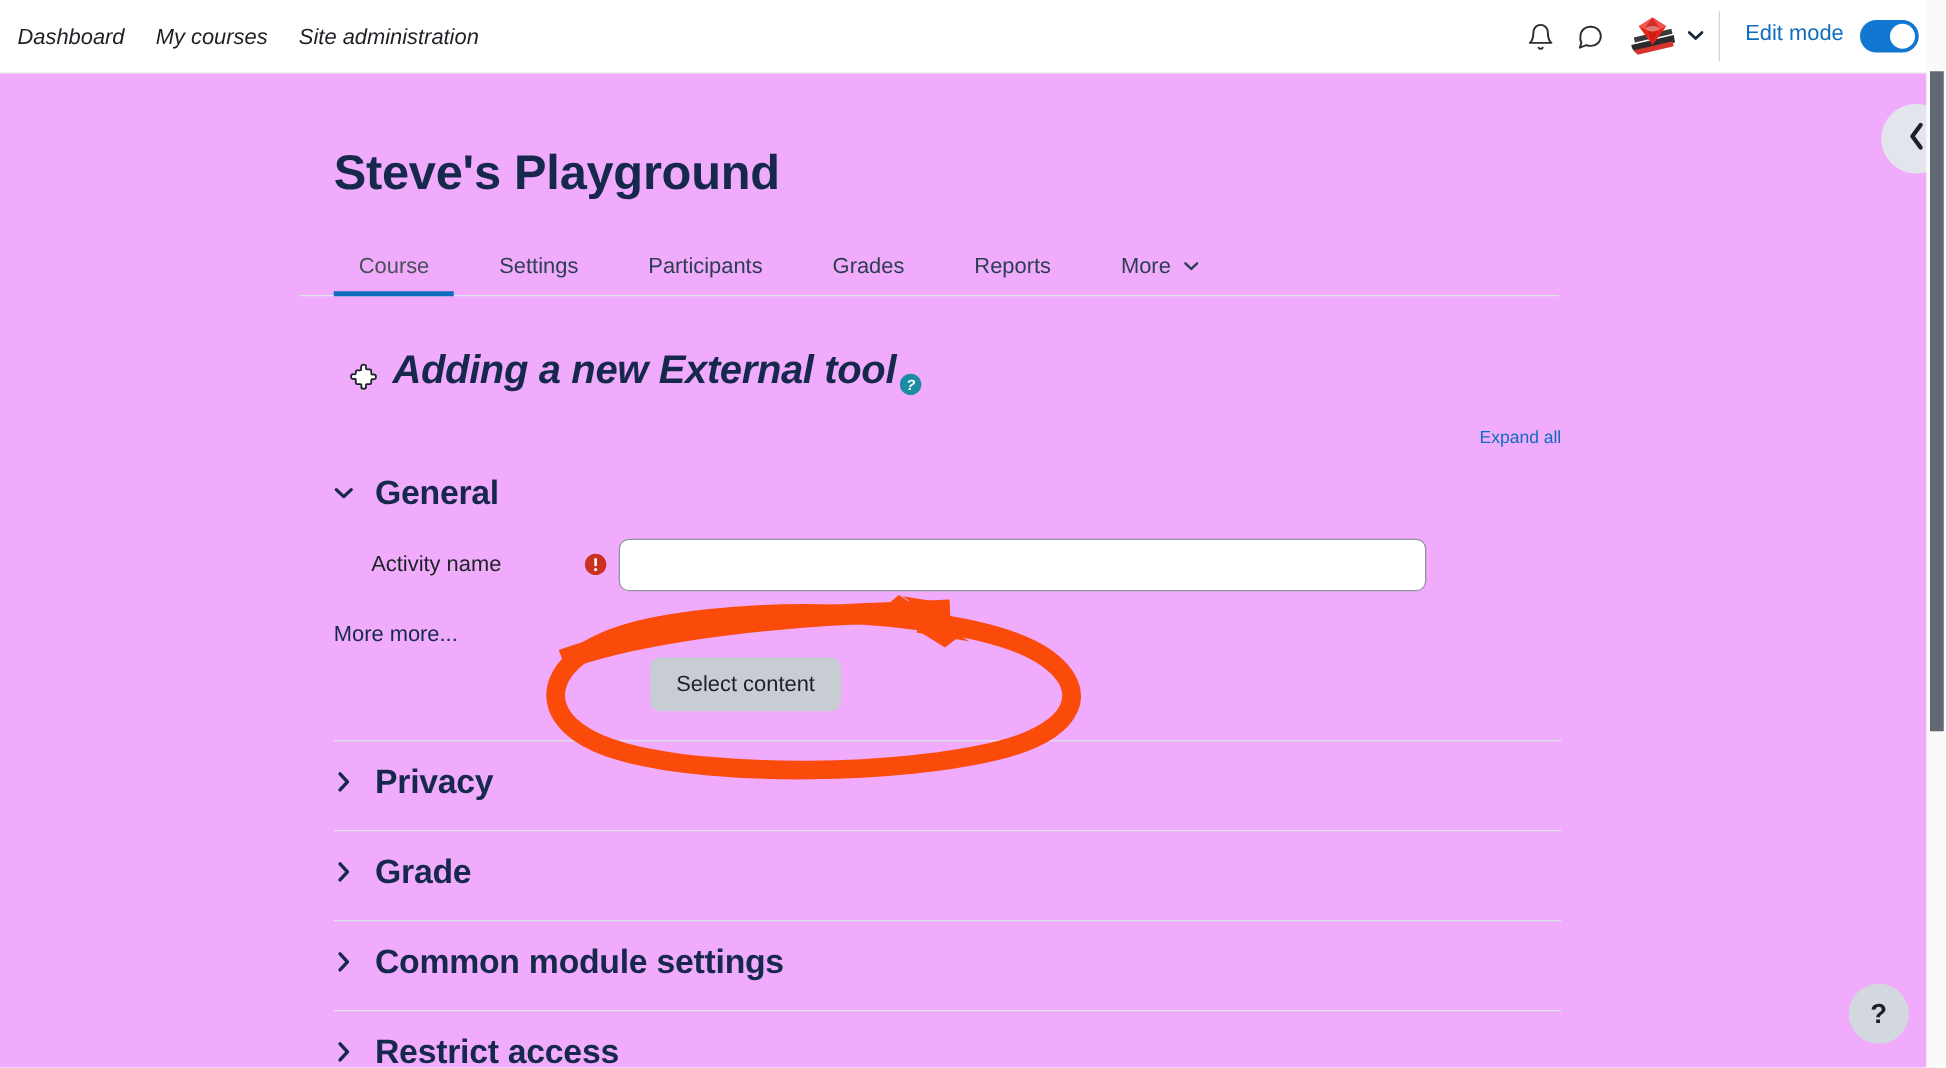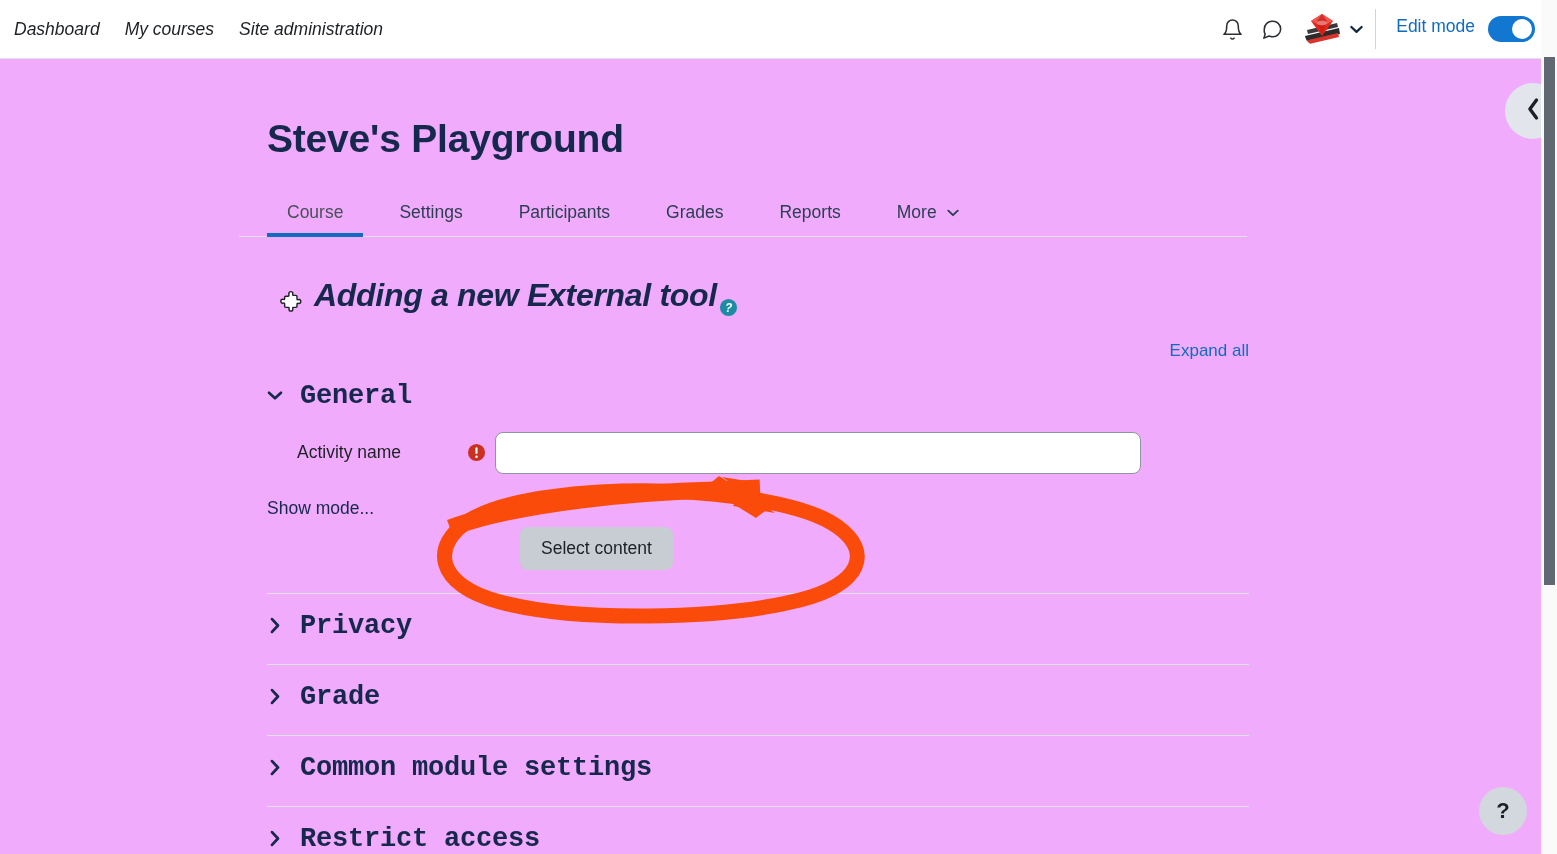--- a/index.html
+++ b/index.html
@@ -189,34 +189,33 @@
     cursor: pointer;
   }
 
   
   #expand-all-row {
     text-align: right;
     width: 982px;
     padding-top: 15px;
   }
   #expand-all {
-    font-size: 17px;
+    font-size: 14px;
     color: #0f6cbf;
     text-decoration: none;
     cursor: pointer;
   }
 
   
   .section-header {
     display: flex;
     align-items: center;
     gap: 17px;
     padding-top: 6px;
     cursor: pointer;
-    font-family: Liberation Mono, monospace;
   }
   .section-title {
     font-size: 27px;
     font-weight: bold;
     color: #16284c;
     letter-spacing: -0.2px;
   }
   .chev {
     color: #16284c;
     font-size: 21px;
@@ -474,21 +473,21 @@
         <span class="req-icon">
           <svg width="19" height="19" viewBox="0 0 20 20">
             <circle cx="10" cy="10" r="9" fill="#ca3120"></circle>
             <rect x="8.9" y="4.6" width="2.2" height="7" rx="1.1" fill="#ffffff"></rect>
             <circle cx="10" cy="14.4" r="1.35" fill="#ffffff"></circle>
           </svg>
         </span>
         <input id="activity-name-input" type="text" value="" placeholder="" style="">
       </div>
 
-      <a id="show-more">Show mode...</a>
+      <a id="show-more">More more...</a>
 
       <div id="select-content-row">
         <button id="select-content-btn">Select content</button>
       </div>
 
       <div class="divider"></div>
     </div>
 
     <div class="collapsed-section">
       <div class="section-header">

